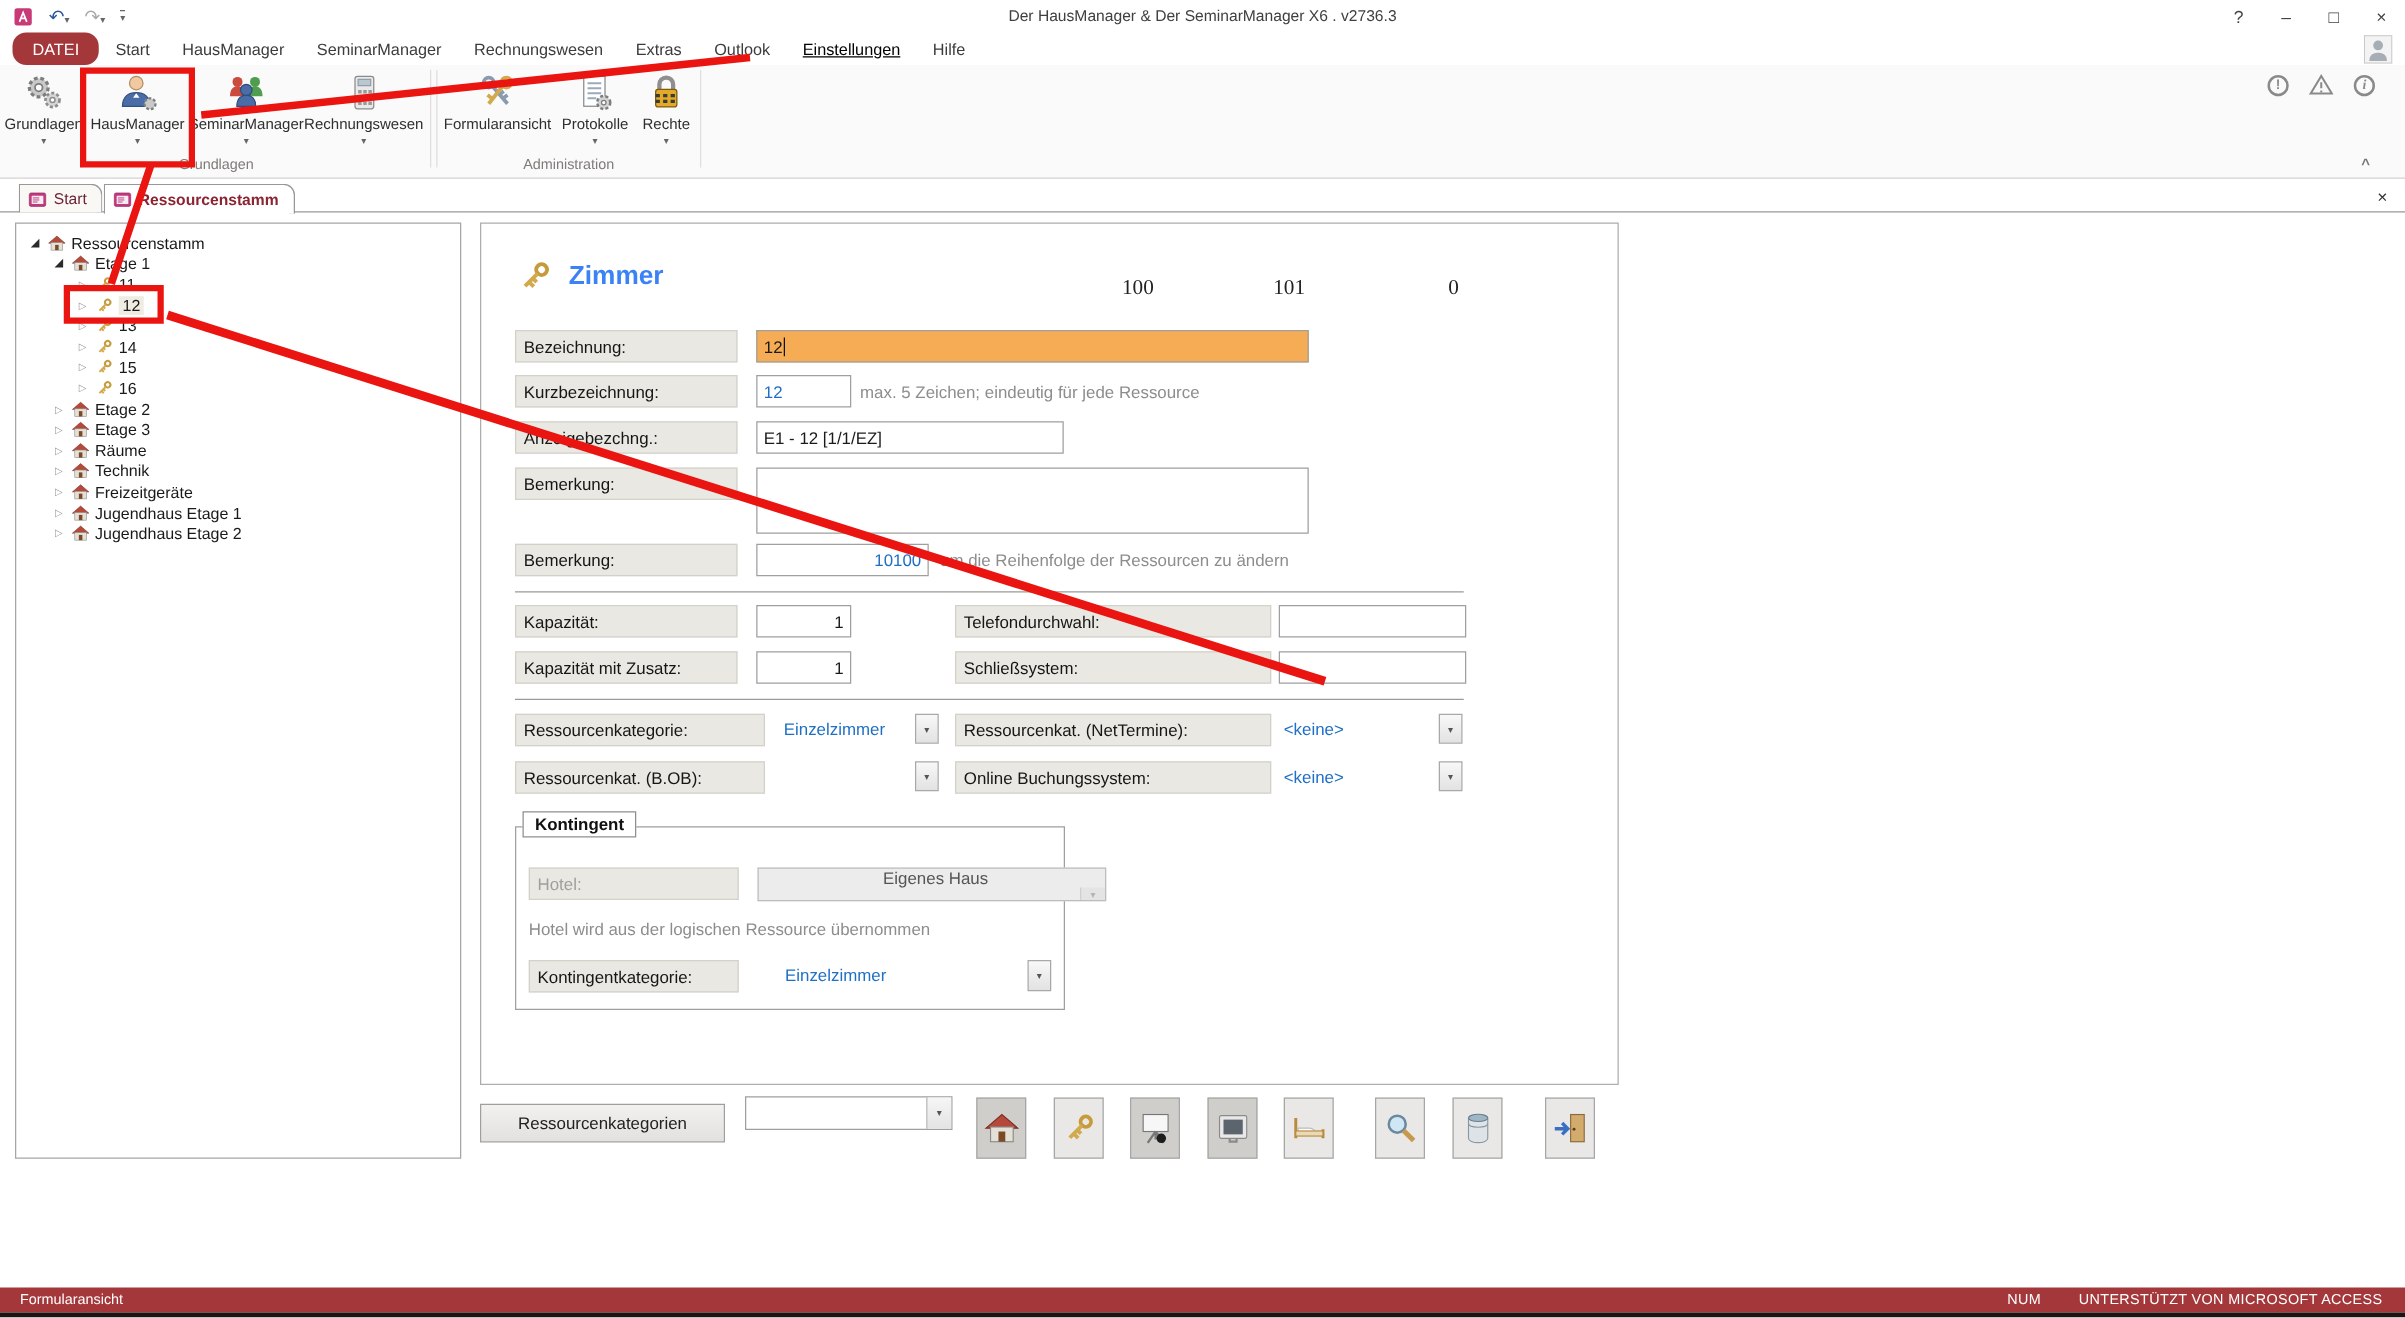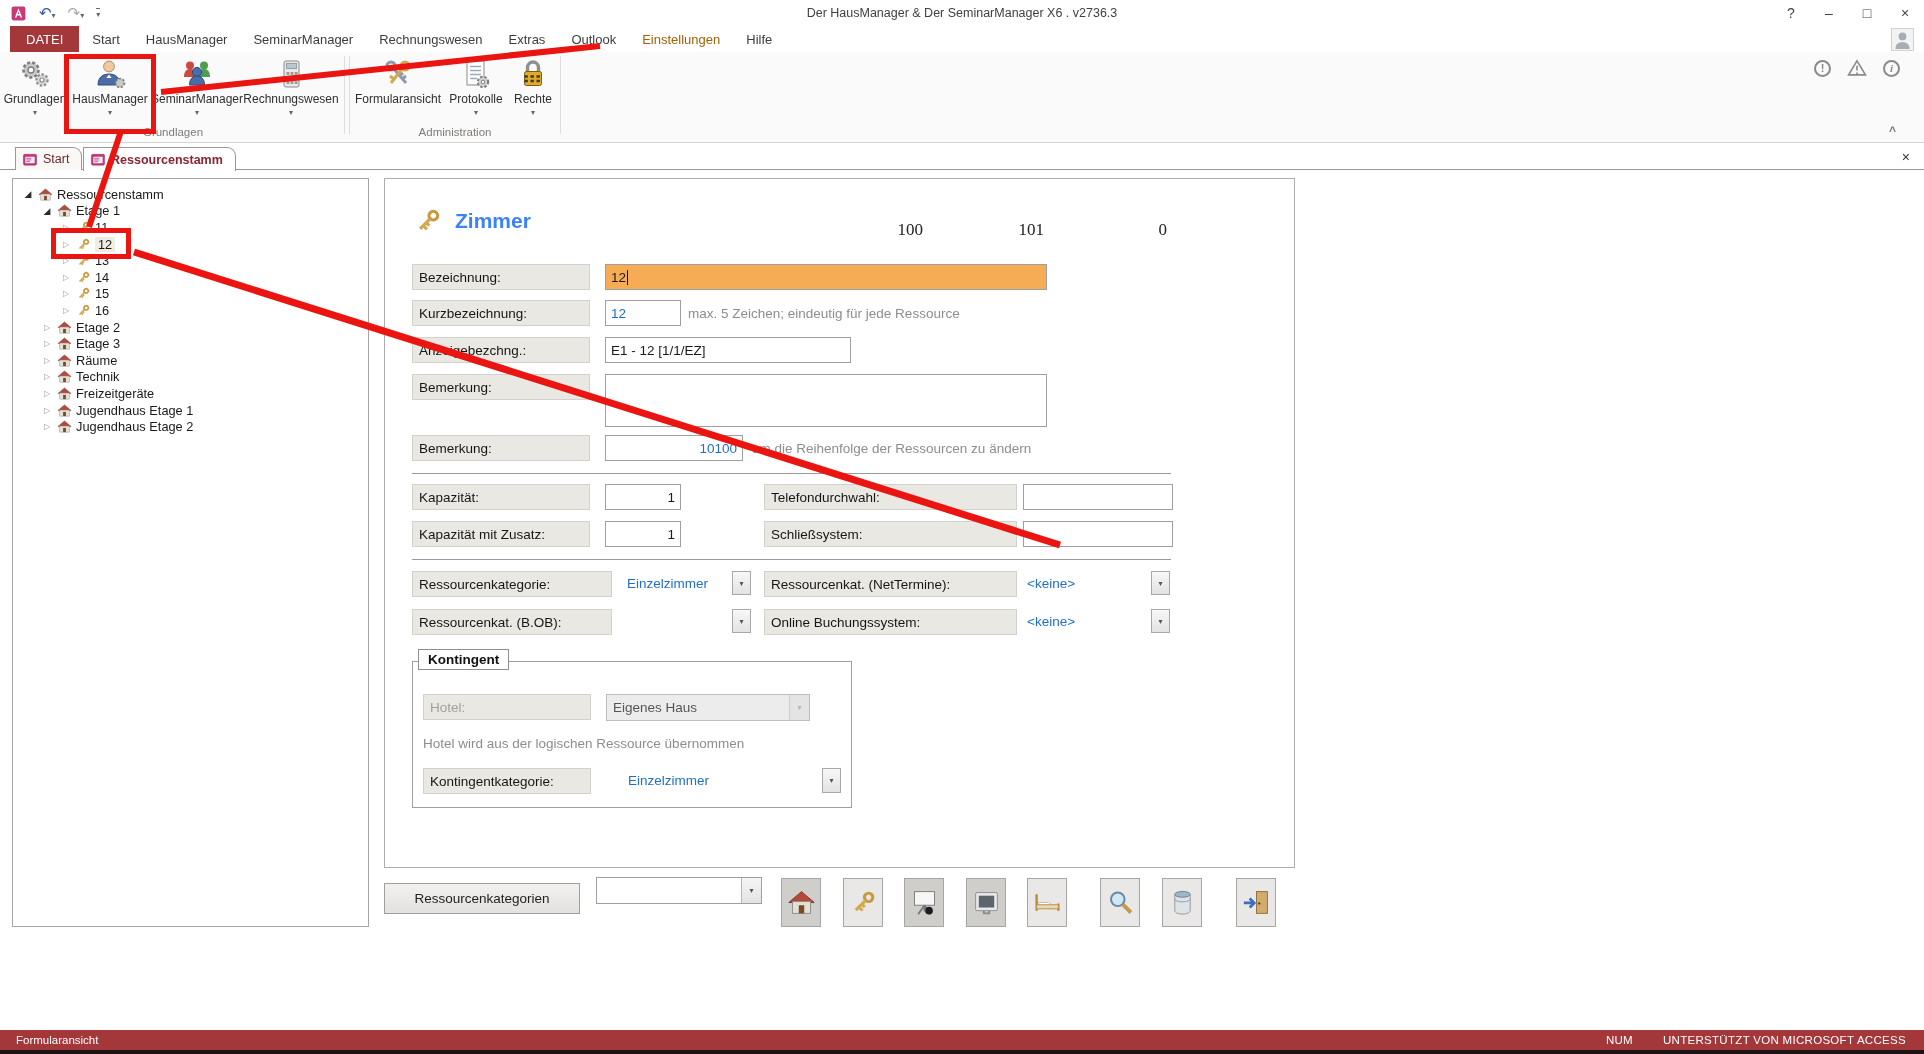--- a/index.html
+++ b/index.html
@@ -14,22 +14,22 @@
   .qat .glyph { font-size:15px; color:#2b579a; }
   .qat .glyph.dis { color:#a9a9a9; }
   .qat .mini { font-size:8px; color:#666; }
   .title-text { position:absolute; left:0; right:0; text-align:center; font-size:12.5px; color:#404040; }
   .winbtns { margin-left:auto; display:flex; z-index:2; }
   .winbtn { width:38px; height:24px; display:flex; align-items:center; justify-content:center; color:#444; font-size:14px; }
 
   
   .menubar { position:absolute; top:26px; left:0; width:1924px; height:26px; background:#fff; display:flex; align-items:stretch; padding-left:10px; }
   .mtab { padding:0 13px; display:flex; align-items:center; font-size:13px; color:#3c3c3c; position:relative; white-space:nowrap; }
-  .mtab.datei { background:#A4373A; color:#fff; padding:0 16px; }
-  .mtab.active { color:#a16207; }
+  .mtab.datei { background:#A4373A; color:#fff; padding:0 16px;border-radius:11px; }
+  .mtab.active { color:#000000;text-decoration:underline; }
   .avatar-slot { position:absolute; right:8px; top:1px; width:26px; height:26px; }
 
   
   .anno { position:absolute; border:4px solid #EA1410; z-index:60; pointer-events:none; }
   .lines { position:absolute; left:0; top:0; width:1924px; height:1054px; z-index:55; pointer-events:none; }
 
   
   .ribbon { position:absolute; top:52px; left:0; width:1924px; height:91px; background:#fbfafa; border-bottom:1px solid #d5d4d2; }
   .rgroups { display:flex; align-items:stretch; height:90px; padding-left:4px; }
   .rgroup { display:flex; flex-direction:column; }
@@ -510,21 +510,21 @@
   <div class="flabel" style="left:27px; top:430px; width:200px;">Ressourcenkat. (B.OB):</div>
   <span class="val blue" style="left:242px; top:435px;"></span>
   <div class="ddbtn" style="left:347px; top:430px;">▾</div>
   <div class="flabel" style="left:379px; top:430px; width:253px;">Online Buchungssystem:</div>
   <span class="val blue" style="left:642px; top:435px;">&lt;keine&gt;</span>
   <div class="ddbtn" style="left:766px; top:430px;">▾</div>
 
   <div class="fieldset" style="left:27px; top:482px; width:440px; height:147px;">
     <span class="legend">Kontingent</span>
     <div class="flabel dis" style="left:10px; top:32px; width:168px;">Hotel:</div>
-    <div class="combo-dis" style="left:193px; top:32px; width:204px;">
+    <div class="combo-dis" style="left:193px; top:32px; width:279px;flex-direction:column;">
       <span>Eigenes Haus</span>
       <span class="arr">▾</span>
     </div>
     <span class="note" style="left:10px; top:74px;">Hotel wird aus der logischen Ressource übernommen</span>
     <div class="flabel" style="left:10px; top:106px; width:168px;">Kontingentkategorie:</div>
     <span class="val blue" style="left:215px; top:111px;">Einzelzimmer</span>
     <div class="ddbtn" style="left:409px; top:106px; height:25px;">▾</div>
   </div>
 </div>
 

